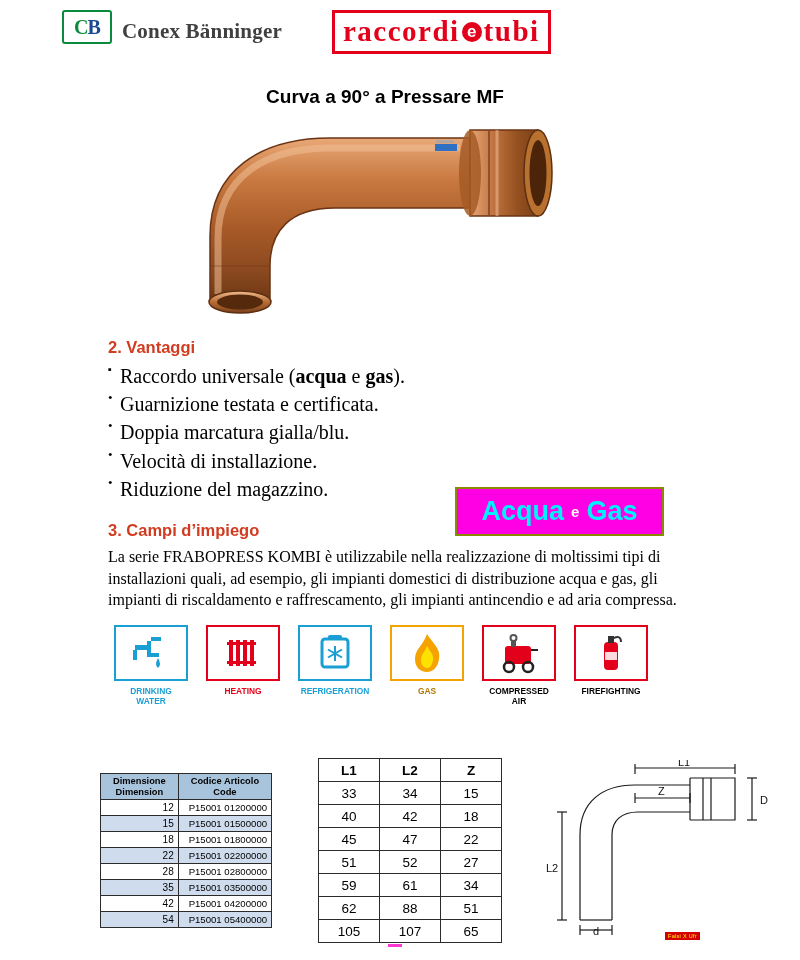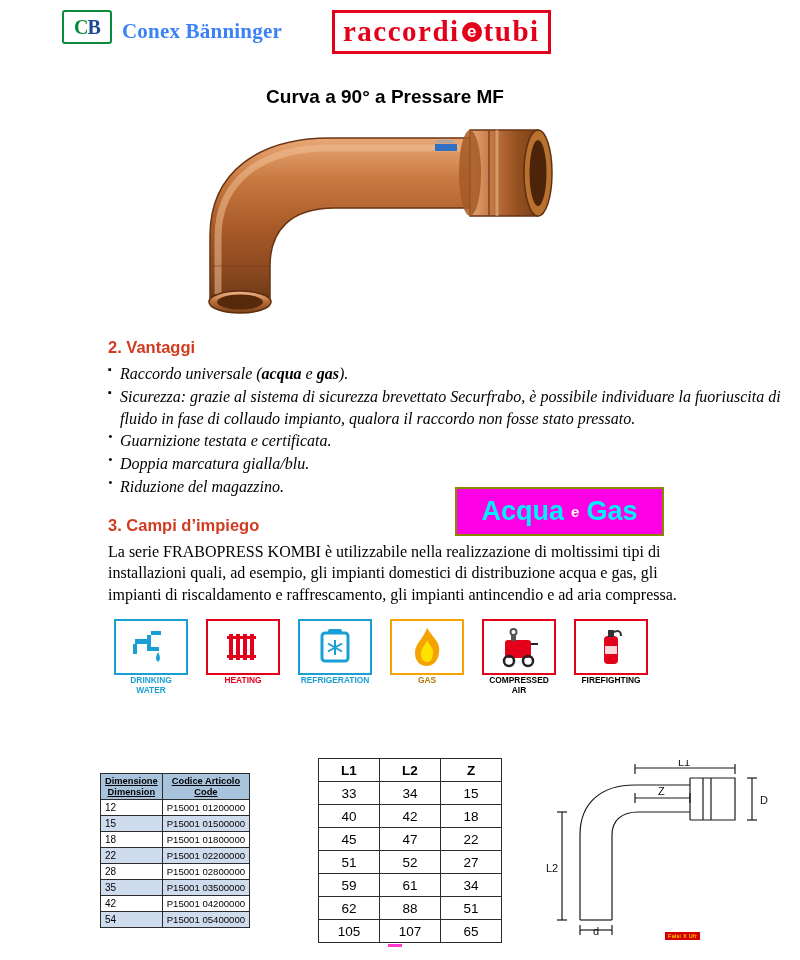--- a/index.html
+++ b/index.html
@@ -43,21 +43,21 @@
     color: #0a8a3c;
     font-family: "Liberation Serif", serif;
   }
   .cb-mark .c { color: #0a8a3c; }
   .cb-mark .b { color: #1d4a8f; }
   .cb-name {
     font-size: 21px;
     font-weight: bold;
     font-family: "Liberation Serif", serif;
     letter-spacing: .2px;
-    color: #3b82f6;
+    color: #404040;
     margin-top: 8px;
   }
   .rt-block {
     margin-left: 50px;
     text-align: center;
   }
   .rt-logo {
     border: 3px solid #e2001a;
     padding: 2px 8px 3px 8px;
     display: inline-block;
@@ -119,23 +119,22 @@
     color: #d13b1f;
     font-weight: bold;
     font-size: 16.5px;
     margin: 0 0 6px 108px;
   }
   .bullets {
     margin: 0 0 0 108px;
     padding: 0;
     list-style: none;
     font-family: "Liberation Serif", serif;
-    font-size: 16px;
+    font-size: 20px;
     line-height: 1.36;
-    font-style: italic;
   }
   .bullets li {
     position: relative;
     padding-left: 12px;
     margin-bottom: 1px;
   }
   .bullets li:before {
     content: "▪";
     position: absolute;
     left: 0;
@@ -193,20 +192,21 @@
     height: 56px;
     border: 2px solid;
     margin: 0 auto;
     display: flex;
     align-items: center;
     justify-content: center;
     box-sizing: border-box;
     background: #fff;
   }
   .icon-label {
+    margin-top: 5px;
     font-size: 8.4px;
     font-weight: bold;
     line-height: 1.2;
   }
 
   
   .bottom {
     position: absolute;
     left: 0;
     top: 748px;
@@ -218,28 +218,27 @@
   .dim-table {
     position: absolute;
     left: 100px;
     top: 25px;
   }
   .dim-table th {
     background: #a8c4dd;
     border: 1px solid #2b2b2b;
     font-size: 9.3px;
     font-weight: bold;
-    padding: 2px 4px;
+    padding: 2px 12px;
     line-height: 1.15;
-    text-decoration: underline;
   }
   .dim-table td {
     border: 1px solid #2b2b2b;
     font-size: 10px;
-    text-align: left;
+    text-align: right;
     padding: 1px 4px;
     height: 13px;
   }
   .dim-table td.code { font-size: 9.6px; }
   .dim-table tr.alt td { background: #cfdced; }
   .dim-table tr.plain td { background: #ffffff; }
 
   .lz-table {
     position: absolute;
     left: 318px;
@@ -342,23 +341,23 @@
 
     <ellipse cx="100" cy="186" rx="31" ry="11" fill="url(#ring)" stroke="#5e2f11" stroke-width="1.5"></ellipse>
     <ellipse cx="100" cy="186" rx="23" ry="7.5" fill="#55290c"></ellipse>
     <path d="M70,150 L130,150" stroke="#6a3414" stroke-width="1.2" opacity=".5"></path>
   </svg>
 </div>
 
 <div class="section-head">2. Vantaggi</div>
 <ul class="bullets">
   <li>Raccordo universale (<b>acqua</b> e <b>gas</b>).</li>
-  <li>Sicurezza: grazie al sistema di sicurezza brevettato Securfrabo, è possibile individuare la fuoriuscita di fluido in fase di collaudo impianto, qualora il raccordo non fosse stato pressato.</li>
   <li class="dot">Guarnizione testata e certificata.</li>
   <li class="dot">Doppia marcatura gialla/blu.</li>
+  <li class="dot">Velocità di installazione.</li>
   <li class="dot">Riduzione del magazzino.</li>
 </ul>
 
 <div class="acqua-gas">
   <span class="w">Acqua</span>
   <span class="e">e</span>
   <span class="w">Gas</span>
 </div>
 
 <div class="section-head" style="margin-top:18px">3. Campi d’impiego</div>

